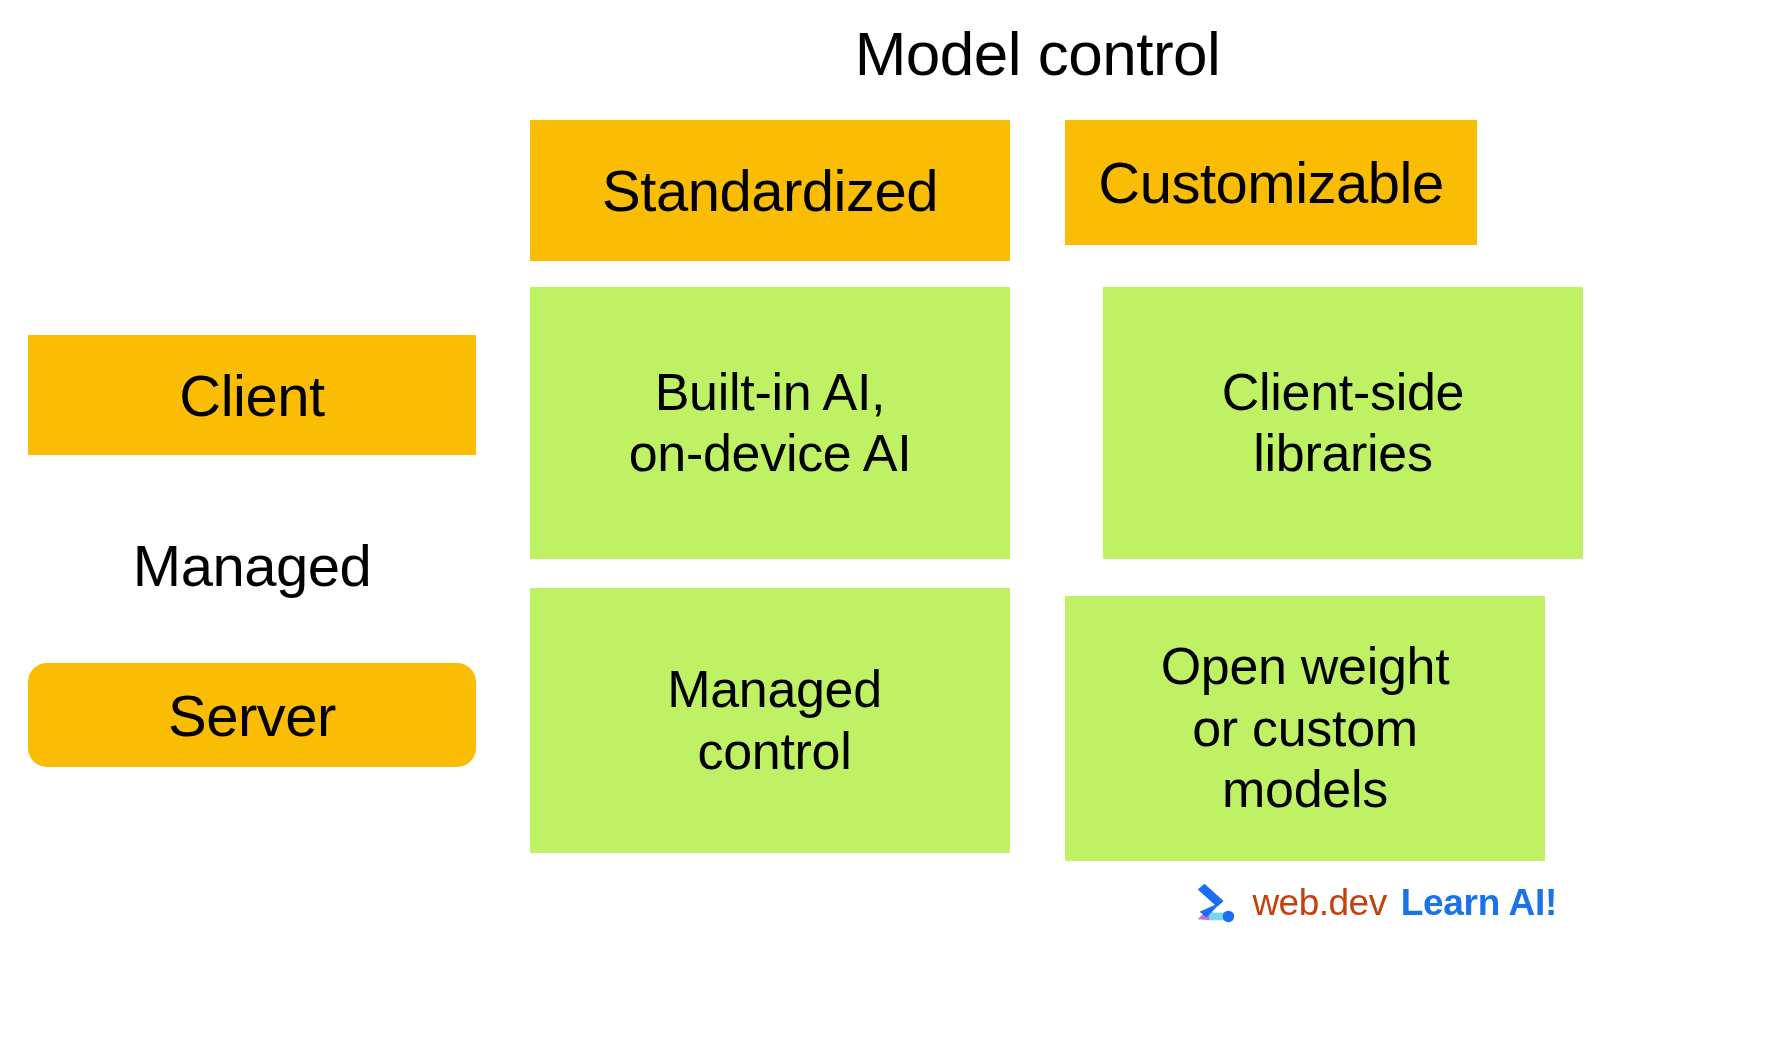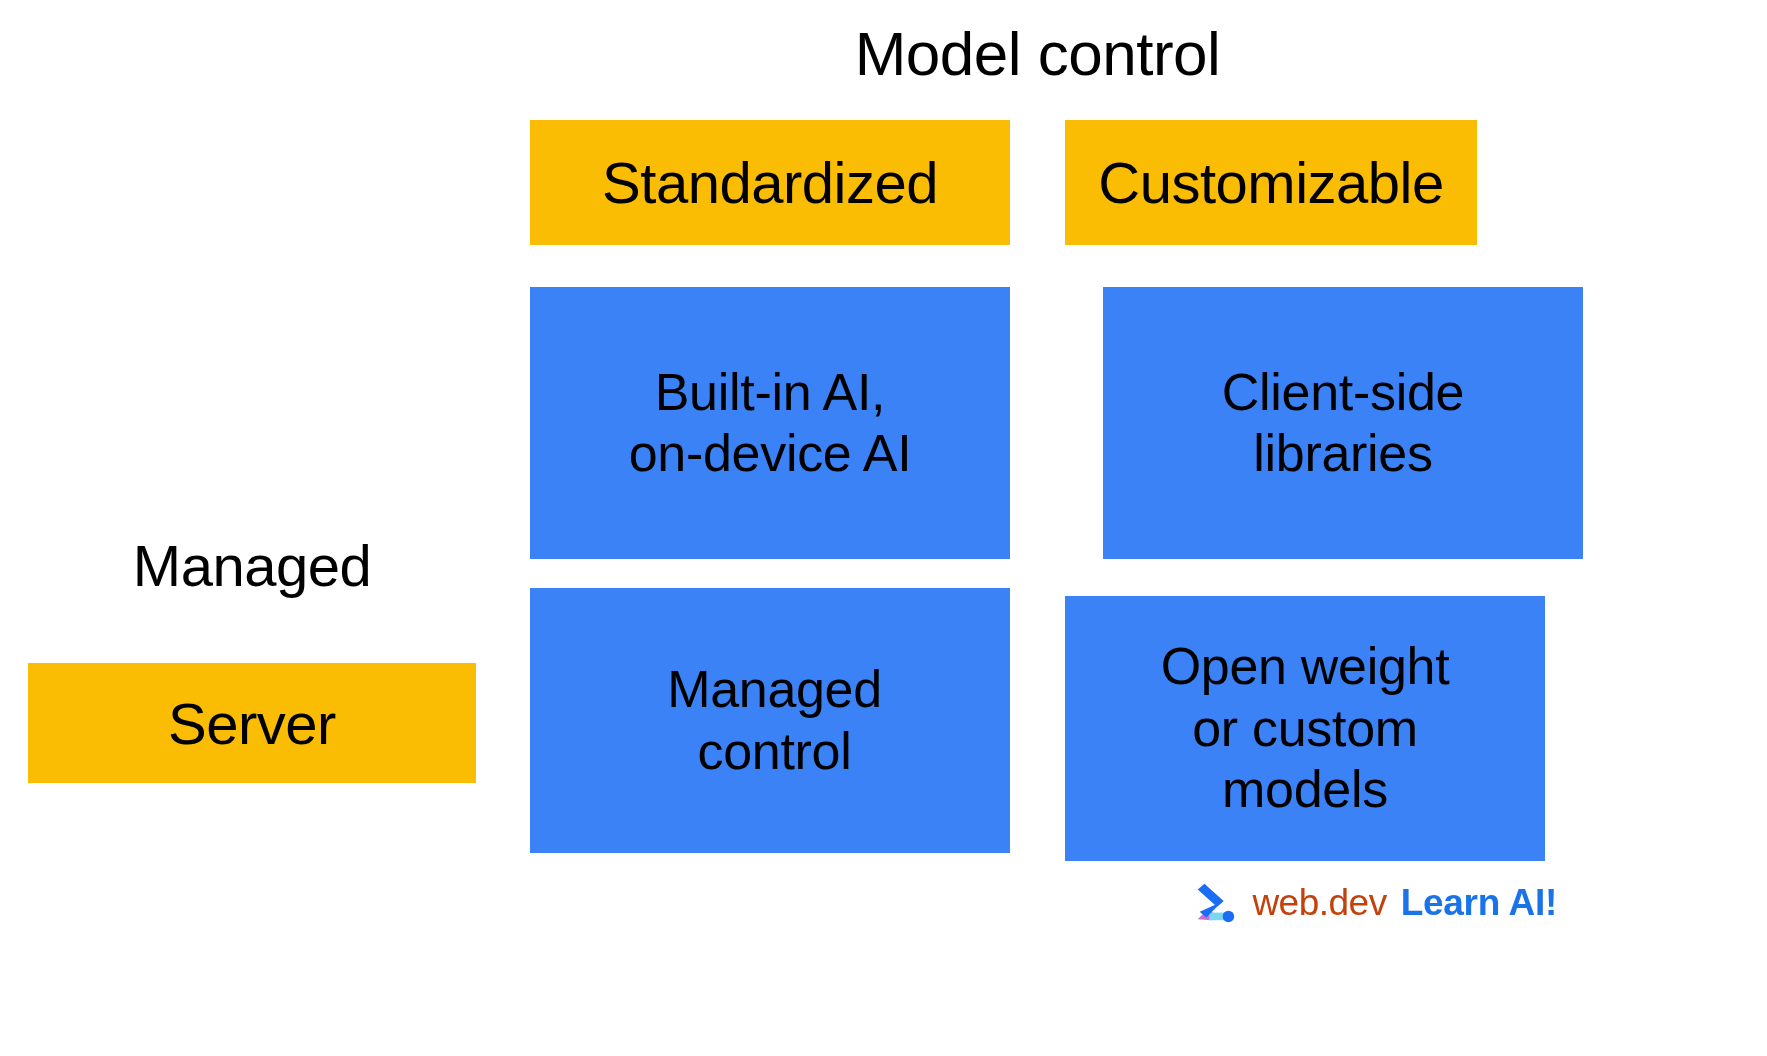--- a/index.html
+++ b/index.html
@@ -39,21 +39,21 @@
   .box {
     position: absolute;
     display: flex;
     align-items: center;
     justify-content: center;
     text-align: center;
     color: #000000;
     box-sizing: border-box;
   }
   .yellow { background: #FBBC04; }
-  .blue   { background: #3b82f6; }
+  .blue   { background: #bef264; }
 
   .col-header {
     font-size: 58px;
     font-weight: 500;
     letter-spacing: -0.5px;
     white-space: nowrap;
   }
   .row-header {
     font-size: 58px;
     font-weight: 500;
@@ -73,26 +73,26 @@
   }
   .cell-text {
     font-size: 52px;
     font-weight: 400;
     line-height: 1.18;
     letter-spacing: -0.3px;
     padding: 0 12px;
   }
 
   
-  #hdr-standardized { left: 530px;  top: 120px; width: 480px; height: 125px; }
+  #hdr-standardized { left: 530px;  top: 120px; width: 480px; height: 141px; }
   #hdr-customizable { left: 1065px; top: 120px; width: 412px; height: 125px; }
 
   
   #row-client { left: 28px; top: 335px; width: 448px; height: 120px; }
-  #row-server { left: 28px; top: 663px; width: 448px; height: 120px; }
+  #row-server { left: 28px; top: 663px; width: 448px; height: 104px; border-radius: 19px; }
   #axis-platform { left: 28px; top: 520px; width: 448px; height: 90px; }
 
   
   #cell-client-standardized   { left: 530px;  top: 287px; width: 480px; height: 272px; }
   #cell-client-customizable   { left: 1103px; top: 287px; width: 480px; height: 272px; }
   #cell-server-standardized   { left: 530px;  top: 588px; width: 480px; height: 265px; padding-left: 9px; }
   #cell-server-customizable   { left: 1065px; top: 596px; width: 480px; height: 265px; }
 
   
   #footer-brand {
@@ -131,20 +131,21 @@
 <body>
 
 <div id="page">
 
   <div class="title">Model control</div>
 
   <div id="hdr-standardized" class="box yellow col-header">Standardized</div>
 
   <div id="hdr-customizable" class="box yellow col-header">Customizable</div>
 
+  <div id="row-client" class="box yellow row-header">Client</div>
 
   <div id="axis-platform" class="axis-label">Managed</div>
 
   <div id="row-server" class="box yellow row-header">Server</div>
 
   <div id="cell-client-standardized" class="box blue">
     <div class="cell-text">
       <div>Built-in AI,</div>
       <div>on-device AI</div>
     </div>

